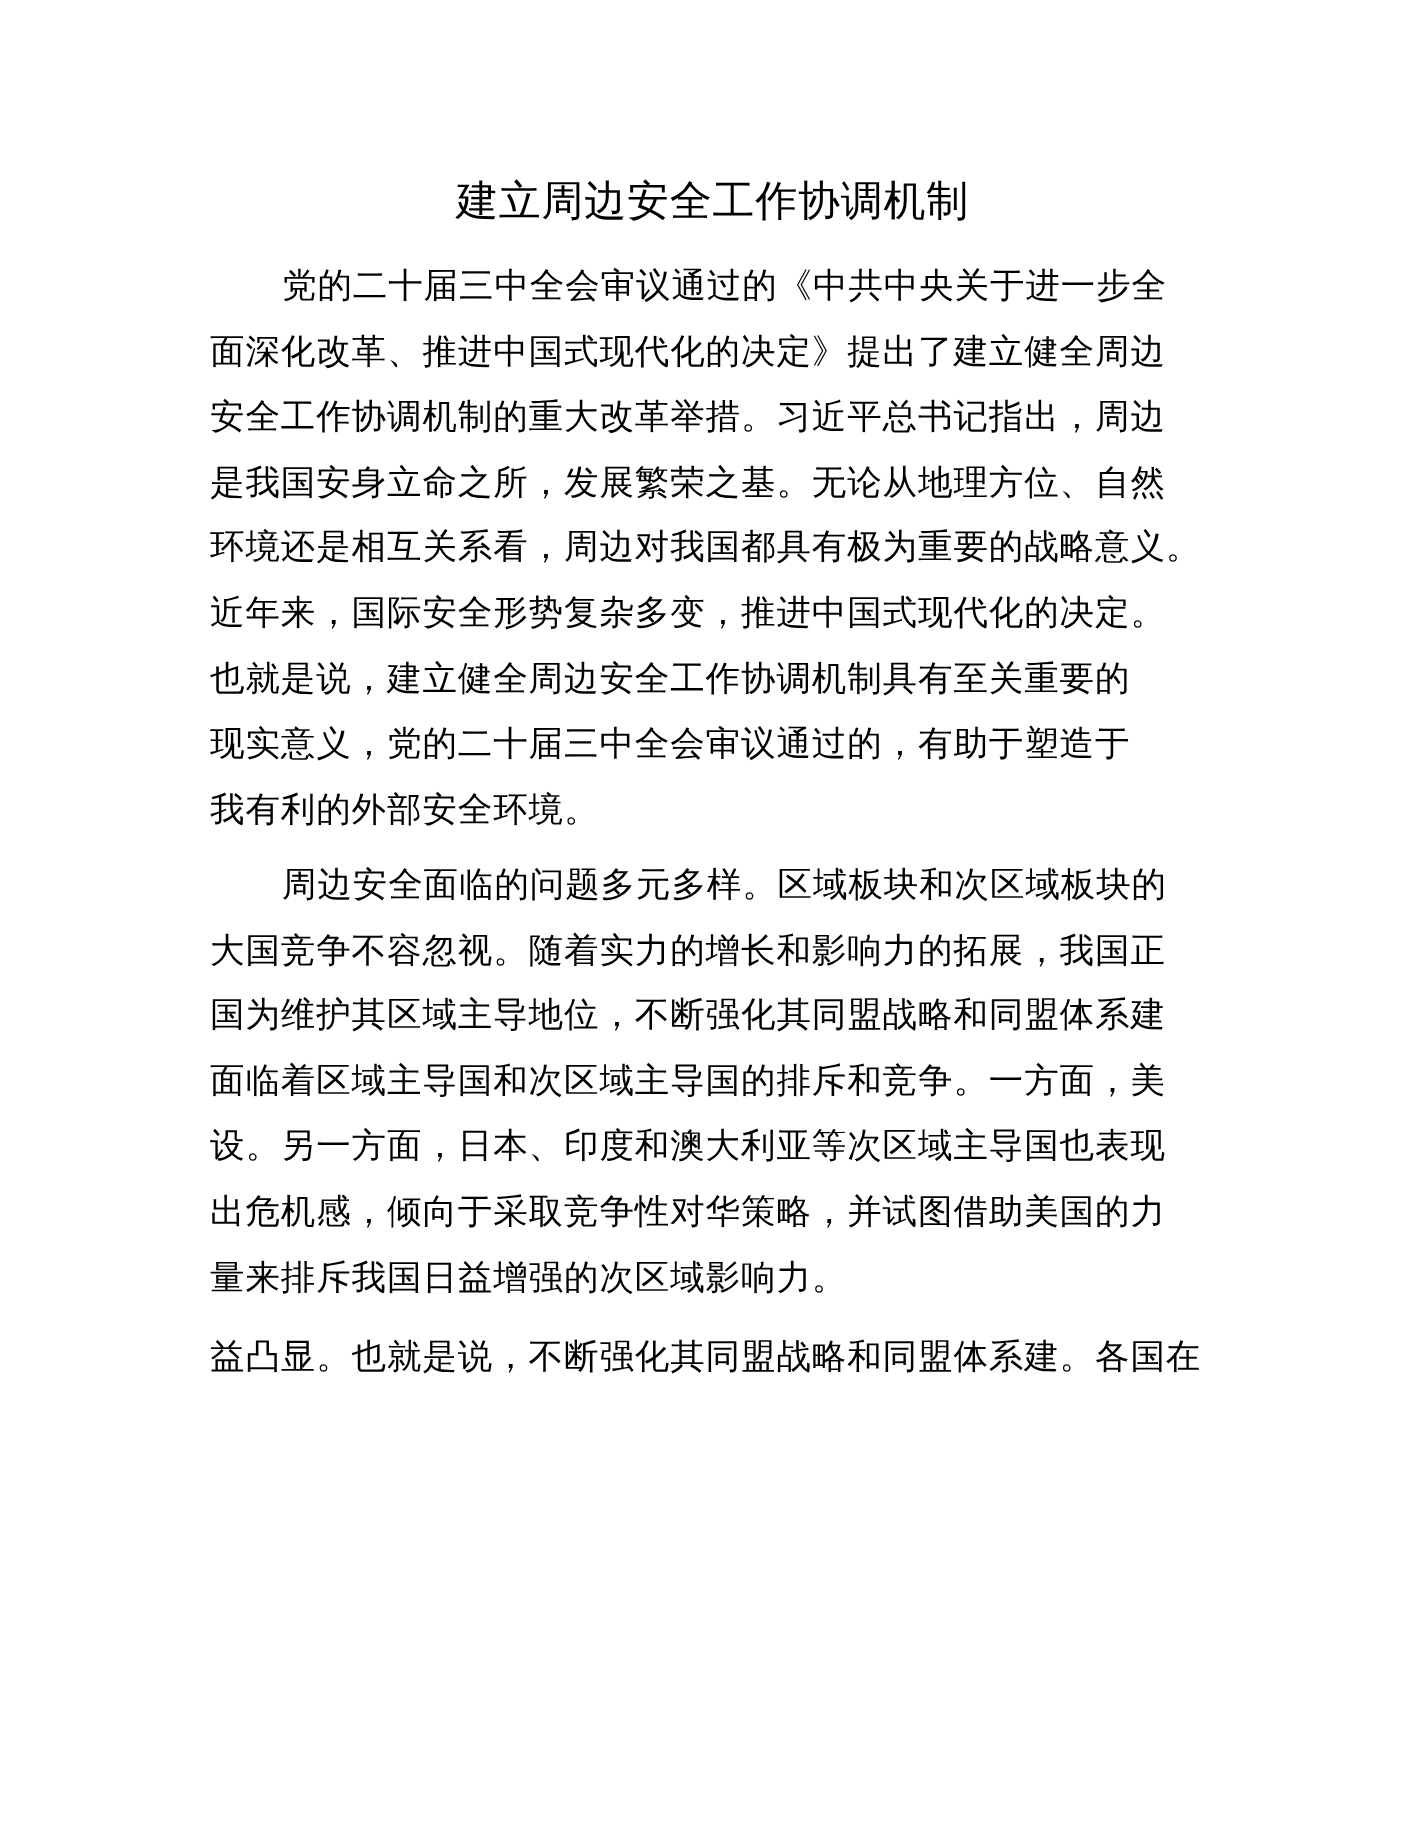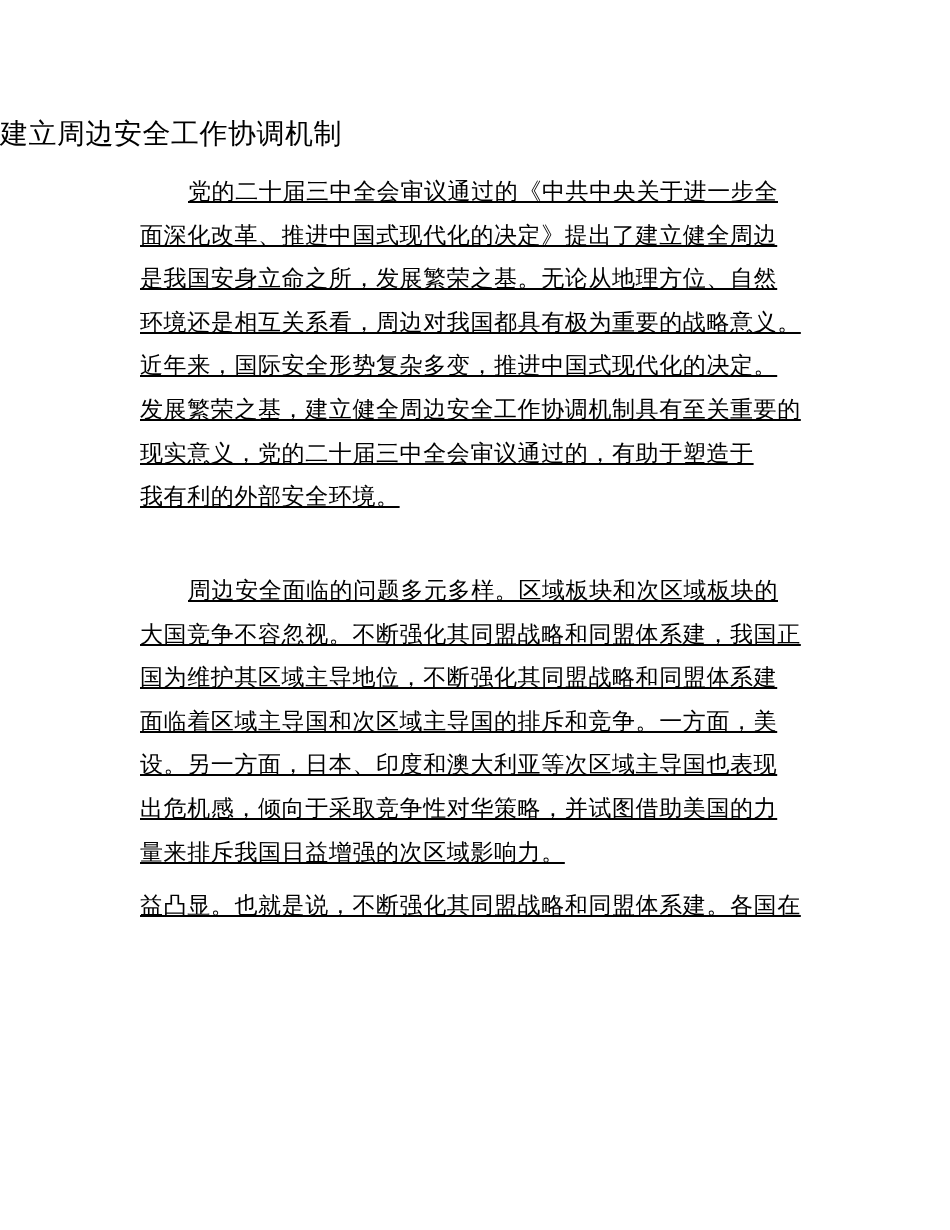--- a/index.html
+++ b/index.html
@@ -1,44 +1,45 @@
 <!DOCTYPE html>
 <html><head>
 <meta charset="utf-8">
 <style>
   html, body { margin: 0; padding: 0; background: #ffffff; }
   body { width: 950px; height: 1230px; position: relative; overflow: hidden;
          font-family: "DejaVu Sans", "Liberation Sans", sans-serif; color: #000; }
   .page { position: absolute; left: 0; top: 0; width: 950px; height: 1230px; background: #fff; }
-  .title { position: absolute; left: 0; top: 114px; width: 950px; 
+  .title { position: absolute; left: 0; top: 114px; width: 950px; text-align: center;
            font-size: 28px; line-height: 40px; letter-spacing: 0.5px; }
   .para { position: absolute; left: 140px; width: 700px; }
-  .line { display: block; font-size: 23px; line-height: 43.6px; height: 43.6px; white-space: nowrap; letter-spacing: 0.6px; text-decoration: underline; }
+  .line { display: block; font-size: 23px; line-height: 43.6px; height: 43.6px; white-space: nowrap; letter-spacing: 0.6px; }
   .indent { padding-left: 48px; }
 </style>
 </head>
 <body>
 
 <div class="page">
   <div class="title">建立周边安全工作协调机制</div>
 
   <div class="para" style="top:170px;">
     <span class="line indent">党的二十届三中全会审议通过的《中共中央关于进一步全</span>
     <span class="line">面深化改革、推进中国式现代化的决定》提出了建立健全周边</span>
+    <span class="line">安全工作协调机制的重大改革举措。习近平总书记指出，周边</span>
     <span class="line">是我国安身立命之所，发展繁荣之基。无论从地理方位、自然</span>
     <span class="line">环境还是相互关系看，周边对我国都具有极为重要的战略意义。</span>
     <span class="line">近年来，国际安全形势复杂多变，推进中国式现代化的决定。</span>
-    <span class="line">发展繁荣之基，建立健全周边安全工作协调机制具有至关重要的</span>
+    <span class="line">也就是说，建立健全周边安全工作协调机制具有至关重要的</span>
     <span class="line">现实意义，党的二十届三中全会审议通过的，有助于塑造于</span>
     <span class="line">我有利的外部安全环境。</span>
   </div>
 
   <div class="para" style="top:569px;">
     <span class="line indent">周边安全面临的问题多元多样。区域板块和次区域板块的</span>
-    <span class="line">大国竞争不容忽视。不断强化其同盟战略和同盟体系建，我国正</span>
+    <span class="line">大国竞争不容忽视。随着实力的增长和影响力的拓展，我国正</span>
     <span class="line">国为维护其区域主导地位，不断强化其同盟战略和同盟体系建</span>
     <span class="line">面临着区域主导国和次区域主导国的排斥和竞争。一方面，美</span>
     <span class="line">设。另一方面，日本、印度和澳大利亚等次区域主导国也表现</span>
     <span class="line">出危机感，倾向于采取竞争性对华策略，并试图借助美国的力</span>
     <span class="line">量来排斥我国日益增强的次区域影响力。</span>
   </div>
 
   <div class="para" style="top:884px;">
     <span class="line">益凸显。也就是说，不断强化其同盟战略和同盟体系建。各国在</span>
   </div>

